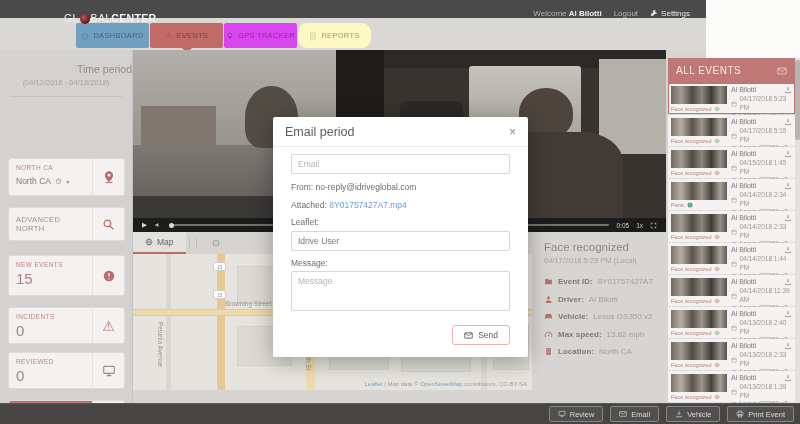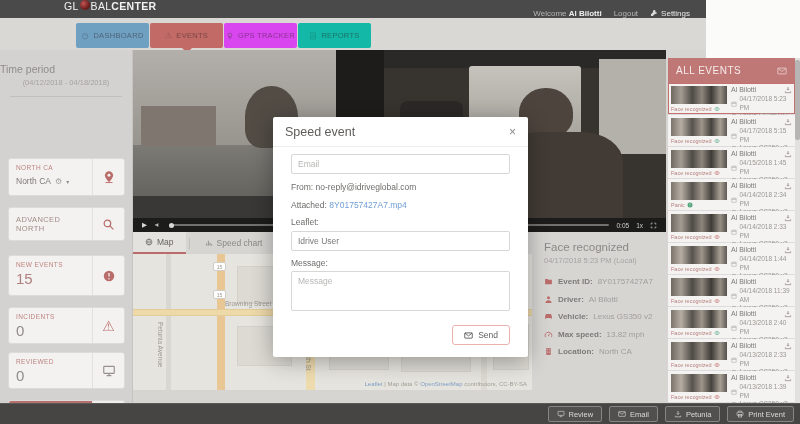--- a/index.html
+++ b/index.html
@@ -3,40 +3,40 @@
 <meta charset="utf-8">
 <style>
   * { margin:0; padding:0; box-sizing:border-box; }
   html,body { background:#eee; }
   body { font-family:"Liberation Sans", sans-serif; }
   .stage { position:relative; width:800px; height:424px; background:#d7d5d2; overflow:hidden; outline:1px solid #9a9a9a; outline-offset:-1px; }
   svg { display:block; }
 
   
   .topbar { position:absolute; left:0; top:0; width:706px; height:18px; background:#4a4a4a; z-index:6; }
-  .logo { position:absolute; left:64px; top:0; height:24px; display:flex; align-items:flex-start; color:#f2f2f2; font-size:10.5px; letter-spacing:.3px; }
+  .logo { position:absolute; left:64px; top:0; height:24px; display:flex; align-items:flex-end; color:#f2f2f2; font-size:10.5px; letter-spacing:.3px; }
   .logo b { font-weight:bold; }
   .logo-o { width:10px; height:10px; border-radius:50%; background:radial-gradient(circle at 35% 35%, #c05555, #5e1212 75%); margin:0 1px; }
   .top-right { position:absolute; right:16px; top:0; height:26px; display:flex; align-items:center; gap:12px; font-size:8px; color:#b5b5b5; }
   .top-right .uname { color:#efefef; font-weight:bold; }
   .settings-link { display:flex; align-items:center; gap:3px; color:#e8e8e8; }
   .settings-link svg { width:8px; height:8px; color:#dcdcdc; }
   .white-corner { position:absolute; left:706px; top:0; width:94px; height:58px; background:#fbfbfa; z-index:5; }
 
   
   .navrow { position:absolute; left:0; top:18px; width:706px; height:32px; background:#dad8d5; }
   .navbtns { position:absolute; left:76px; top:5px; display:flex; gap:1px; }
   .navbtn { width:73px; height:25px; border-radius:2px; display:flex; align-items:center; justify-content:center; gap:4px; font-size:7.5px; letter-spacing:.3px; color:rgba(35,25,25,.45); position:relative; cursor:pointer; }
   .navbtn svg, .navbtn .uicon { width:8px; height:8px; opacity:.55; }
   .navbtn .uicon { font-size:8px; line-height:8px; width:auto; }
   .navbtn.active::after { content:""; position:absolute; left:50%; bottom:-5px; transform:translateX(-50%); border:5px solid transparent; border-top:5px solid #c16a66; border-bottom:none; }
 
   
   .sidebar { position:absolute; left:0; top:50px; width:133px; height:353px; background:#d4d2d0; border-right:1px solid #c6c4c2; }
-  .tp-title { margin-top:13px; text-align:left; font-size:10.5px; color:#8f8d8b; }
+  .tp-title { margin-top:13px; text-align:right; font-size:10.5px; color:#8f8d8b; }
   .tp-range { text-align:center; font-size:7.5px; color:#a5a3a1; margin-top:3px; }
   .tp-div { height:1px; background:#c2c0be; margin:9px 10px 0; }
   .scard { position:absolute; left:8px; width:117px; background:#f4f2f0; border:1px solid #dddbd9; border-radius:3px; display:flex; overflow:hidden; cursor:pointer; }
   .scard-main { flex:1; padding:5px 7px; min-width:0; }
   .scard-icon { width:32px; border-left:1px solid #e3e1df; display:flex; align-items:center; justify-content:center; }
   .scard-label { font-size:6.5px; letter-spacing:.4px; color:#bc8480; }
   .scard-value { font-size:15px; color:#8f8d8b; margin-top:2px; }
   .c-region { top:108px; height:38px; }
   .sel-row { display:flex; align-items:center; gap:4px; margin-top:5px; font-size:8.5px; color:#7d7b79; }
   .sel-gear { font-size:8px; color:#a3a1a0; }
@@ -197,21 +197,21 @@
         <span class="uicon">⚠</span>
         <span>EVENTS</span>
       </div>
       <div class="navbtn" style="background: #d946ef;">
         <svg viewBox="0 0 24 24">
             <path d="M12 2C8 2 5 5 5 9c0 5 7 13 7 13s7-8 7-13c0-4-3-7-7-7z" fill="currentColor"></path>
             <circle cx="12" cy="9" r="2.5" fill="#dad8d5"></circle>
           </svg>
         <span>GPS TRACKER</span>
       </div>
-      <div class="navbtn" style="background: #14b8a6;">
+      <div class="navbtn" style="background: #fef9c3; border-radius: 9px;">
         <svg viewBox="0 0 24 24">
             <rect x="4" y="3" width="16" height="18" rx="1" fill="none" stroke="currentColor" stroke-width="2"></rect>
             <path d="M8 16v-4M12 16V8M16 16v-6" stroke="currentColor" stroke-width="2"></path>
           </svg>
         <span>REPORTS</span>
       </div>
       <div class="navbtn" style="background: rgb(221, 171, 94); margin-top: 28px;">
         <svg viewBox="0 0 24 24">
             <circle cx="10" cy="8" r="3.6" fill="currentColor"></circle>
             <path d="M3 20c0-3.9 3.1-6.4 7-6.4s7 2.5 7 6.4z" fill="currentColor"></path>
@@ -343,26 +343,20 @@
   <div class="tabsrow">
     <div class="mtab active">
       <svg viewBox="0 0 24 24" fill="none" stroke="currentColor" stroke-width="1.8">
           <circle cx="12" cy="12" r="9"></circle>
           <ellipse cx="12" cy="12" rx="4" ry="9"></ellipse>
           <path d="M3 12h18"></path>
         </svg>
       <span>Map</span>
     </div>
     <div class="tab-div"></div>
-    <div class="mtab">
-      <svg viewBox="0 0 24 24" fill="none" stroke="currentColor" stroke-width="2.6">
-          <path d="M5 20v-7M10 20V5M15 20v-9M20 20v-5"></path>
-        </svg>
-      <span>Speed chart</span>
-    </div>
     <div class="tab-div"></div>
     <div class="mtab">
       <svg viewBox="0 0 24 24" fill="none" stroke="currentColor" stroke-width="2">
           <circle cx="12" cy="12" r="9"></circle>
           <path d="M12 10v6M12 7v.5"></path>
         </svg>
     </div>
   </div>
 
   <div class="map">
@@ -828,35 +822,35 @@
           <rect x="2" y="5" width="20" height="14" rx="1"></rect>
           <path d="M3 6l9 7 9-7"></path>
         </svg>
       <span>Email</span>
     </div>
     <div class="fbtn">
       <svg viewBox="0 0 24 24" fill="none" stroke="currentColor" stroke-width="2.2">
           <path d="M12 3v10M8 9.5l4 4 4-4"></path>
           <path d="M4 17v3.5h16V17"></path>
         </svg>
-      <span>Petunia</span>
+      <span>Vehicle</span>
     </div>
     <div class="fbtn">
       <svg viewBox="0 0 24 24" fill="none" stroke="currentColor" stroke-width="2">
           <path d="M7 7V3h10v4"></path>
           <rect x="3" y="7" width="18" height="9" rx="1"></rect>
           <rect x="7" y="13" width="10" height="8"></rect>
         </svg>
       <span>Print Event</span>
     </div>
   </div>
 
   <div class="modal">
     <div class="m-head">
-      <span class="m-title">Speed event</span>
+      <span class="m-title">Email period</span>
       <span class="m-close">×</span>
     </div>
     <div class="m-body">
       <input class="m-input" type="text" placeholder="Email" style="">
       <div class="m-line"><span>From:</span> <span>no-reply@idriveglobal.com</span></div>
       <div class="m-line"><span>Attached:</span> <a>8Y01757427A7.mp4</a></div>
       <label class="m-label">Leaflet:</label>
       <input class="m-input" type="text" value="Idrive User" style="">
       <label class="m-label">Message:</label>
       <textarea class="m-input" placeholder="Message" style=""></textarea>

